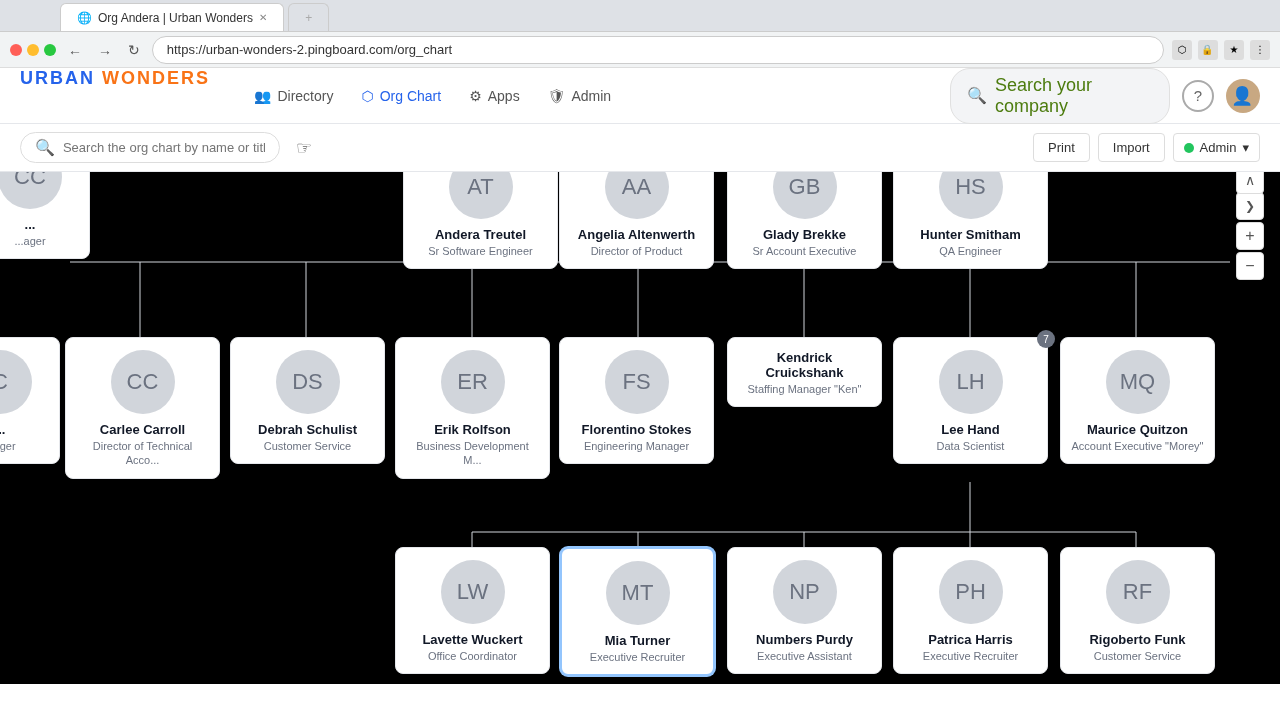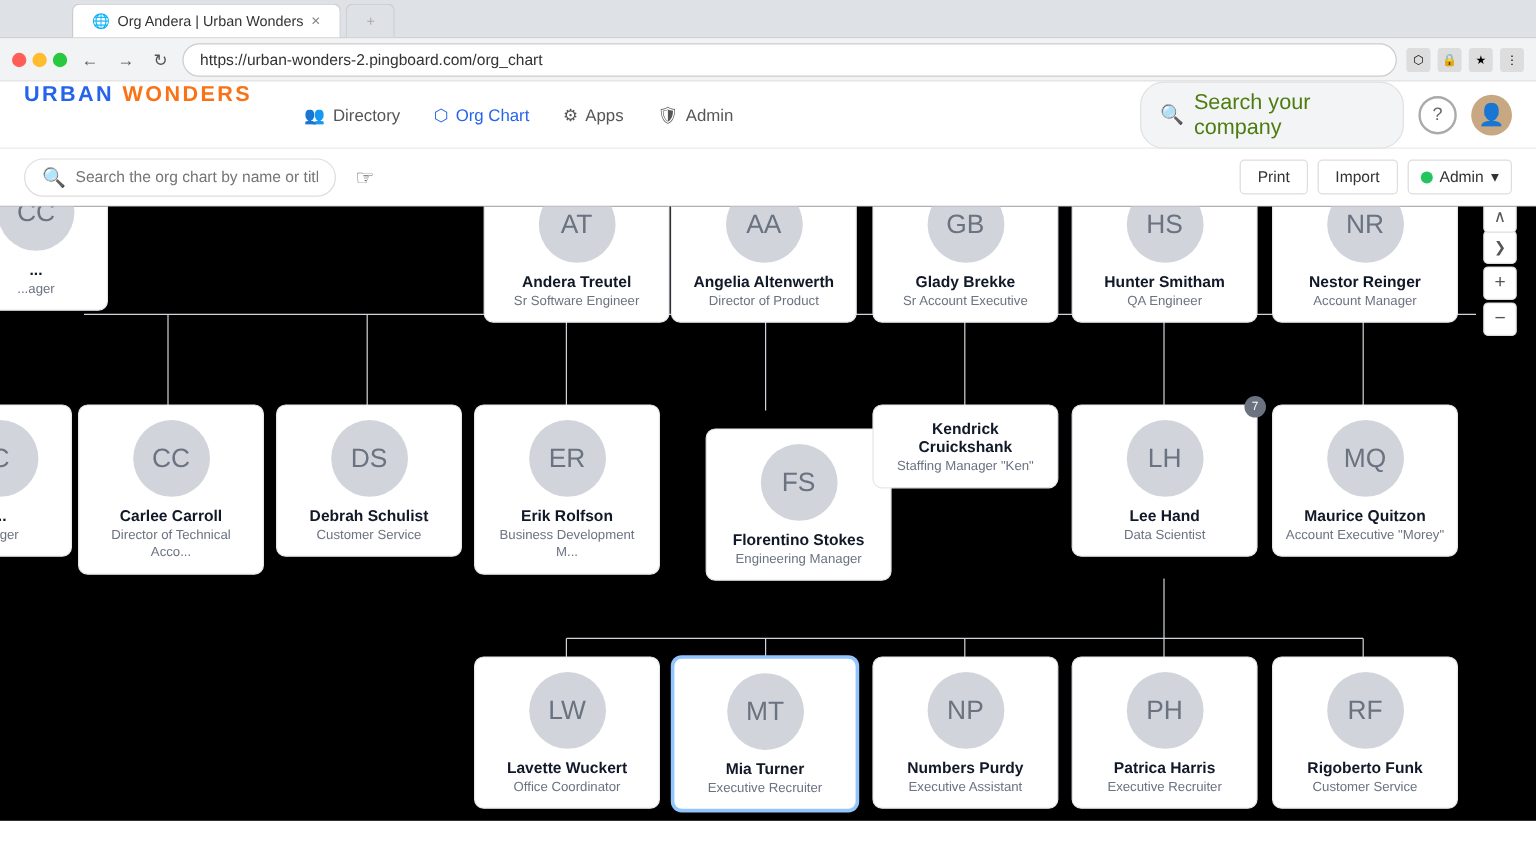--- a/index.html
+++ b/index.html
@@ -455,25 +455,20 @@
     <div class="person-name">Glady Brekke</div>
     <div class="person-title">Sr Account Executive</div>
   </div>
 
   <div class="org-card" style="top: -30px; left: 893px;">
     <div class="avatar-img av-hunter">HS</div>
     <div class="person-name">Hunter Smitham</div>
     <div class="person-title">QA Engineer</div>
   </div>
 
-  <div class="org-card" style="top: -30px; left: 1060px;">
-    <div class="avatar-img av-nestor">NR</div>
-    <div class="person-name">Nestor Reinger</div>
-    <div class="person-title">Account Manager</div>
-  </div>
 
   <div class="org-card" style="top: 165px; left: -60px; width:120px;">
     <div class="avatar-img av-carlee">C</div>
     <div class="person-name">...</div>
     <div class="person-title">...ager</div>
   </div>
 
   <div class="org-card" style="top: 165px; left: 65px;">
     <div class="avatar-img av-carlee">CC</div>
     <div class="person-name">Carlee Carroll</div>
@@ -485,21 +480,21 @@
     <div class="person-name">Debrah Schulist</div>
     <div class="person-title">Customer Service</div>
   </div>
 
   <div class="org-card" style="top: 165px; left: 395px;">
     <div class="avatar-img av-erik">ER</div>
     <div class="person-name">Erik Rolfson</div>
     <div class="person-title">Business Development M...</div>
   </div>
 
-  <div class="org-card" style="top: 165px; left: 588px; margin-top: 20px;">
+  <div class="org-card" style="top: 165px; left: 559px;">
     <div class="avatar-img av-florentino">FS</div>
     <div class="person-name">Florentino Stokes</div>
     <div class="person-title">Engineering Manager</div>
   </div>
 
   <div class="org-card" style="top: 165px; left: 727px;">
     <div class="person-name">Kendrick Cruickshank</div>
     <div class="person-title">Staffing Manager "Ken"</div>
   </div>
 

